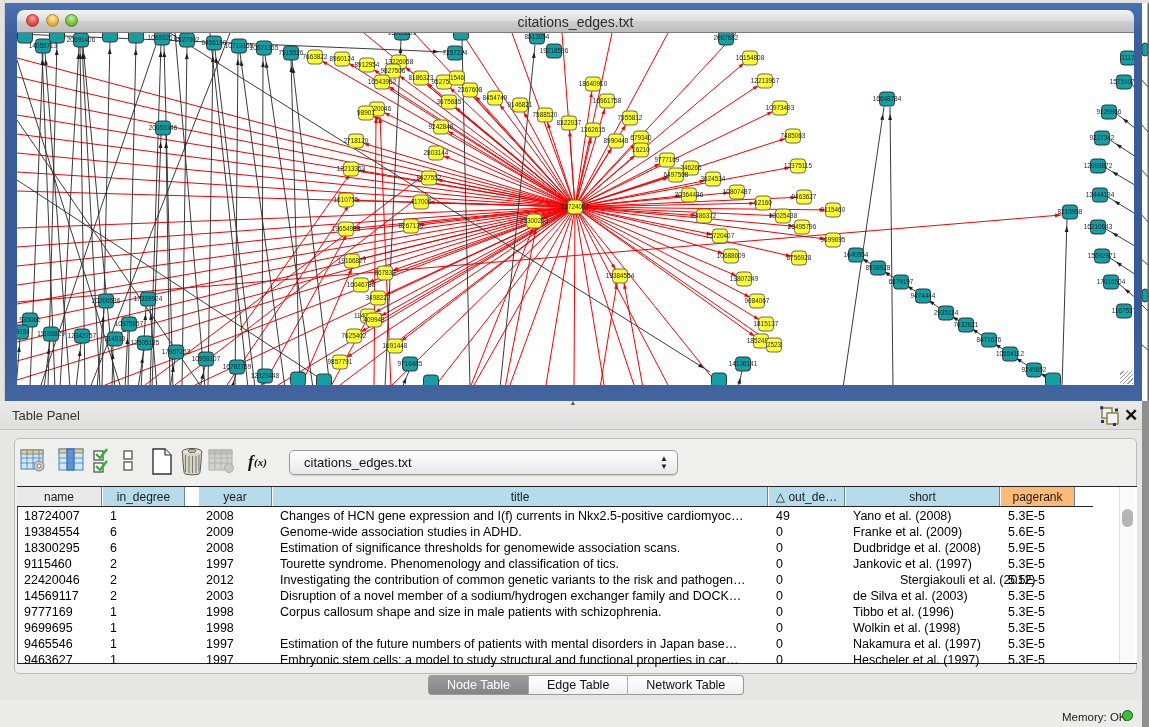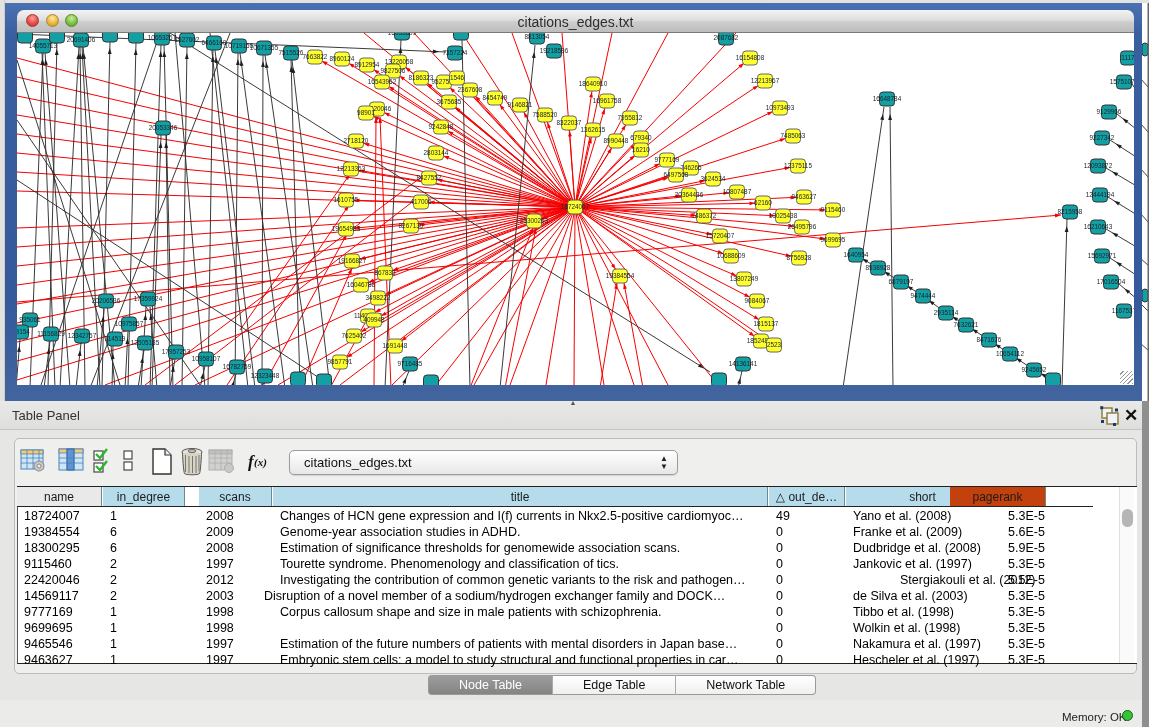--- a/index.html
+++ b/index.html
@@ -62,21 +62,21 @@
 #thead-line { position:absolute; left:17px; top:506px; width:1076px; height:1px; background:#222; }
 .trow { position:absolute; left:0; width:1149px; height:16px; }
 .cell { position:absolute; top:0; height:16px; font-size:12.5px; color:#000; line-height:16px;
   white-space:nowrap; overflow:hidden; }
 #vscroll { position:absolute; left:1119px; top:487px; width:15px; height:176px; background:#fafafa; border-left:1px solid #e0e0e0;}
 #vthumb { position:absolute; left:2px; top:22px; width:11px; height:18px; background:#b5b5b5; border-radius:6px; }
 
 
 #tabs { position:absolute; left:428px; top:675px; height:20px; }
 .tab { position:relative; float:left; height:20px; font-size:12.5px; line-height:19px;
-  padding:0 30px; background:linear-gradient(180deg,#fff,#f0f0f0); color:#111;
+  padding:0 18px; background:linear-gradient(180deg,#fff,#f0f0f0); color:#111;
   border-top:1px solid #9a9a9a; border-bottom:1px solid #9a9a9a; }
 .tab.first { border-radius:4px 0 0 4px; border-left:1px solid #9a9a9a; }
 .tab.last { border-radius:0 4px 4px 0; border-right:1px solid #9a9a9a; }
 .tab.sel { background:linear-gradient(180deg,#9d9d9d,#848484); color:#fff; }
 .tab + .tab { border-left:1px solid #aaa; }
 
 #status { position:absolute; left:0; top:700px; width:1149px; height:27px; background:#ebebe9; }
 #status .m { position:absolute; left:1062px; top:11px; font-size:11.5px; color:#222; }
 #mem-dot { position:absolute; left:1122px; top:10px; width:11px; height:11px; border-radius:50%;
   background:#35c435; border:1.5px solid #1c5c1c; }
@@ -792,42 +792,42 @@
     <div id="combo">
         <span class="ct">citations_edges.txt</span>
         <span class="arr">▲<br>▼</span>
       </div>
   </div>
 
   <div id="tbl"></div>
   <div id="thead">
       <div class="hcell" style="left:17px;width:85px;background:#e9e9e9">name</div>
       <div class="hcell" style="left:103px;width:82px;background:#b6dcec">in_degree</div>
-      <div class="hcell" style="left:199px;width:73px;background:#b6dcec">scans</div>
+      <div class="hcell" style="left:199px;width:73px;background:#b6dcec">year</div>
       <div class="hcell" style="left:273px;width:495px;background:#b6dcec">title</div>
       <div class="hcell" style="left:769px;width:76px;background:#b6dcec">△ out_de…</div>
       <div class="hcell" style="left:846px;width:154px;background:#b6dcec">short</div>
-      <div class="hcell" style="left:950px;width:96px;background:#c2410c">pagerank</div>
+      <div class="hcell" style="left:1001px;width:74px;background:#fdba74">pagerank</div>
     </div>
   <div id="thead-line"></div>
   <div style="position:absolute;left:17px;top:486px;width:1076px;height:1px;background:#222"></div>
 <div class="trow" style="top:508px">
       <div class="cell" style="left:24px;width:77px">18724007</div>
       <div class="cell" style="left:110px;width:87px">1</div>
       <div class="cell" style="left:206px;width:65px">2008</div>
       <div class="cell" style="left:280px;width:487px">Changes of HCN gene expression and I(f) currents in Nkx2.5‑positive cardiomyoc…</div>
       <div class="cell" style="left:776px;width:68px">49</div>
       <div class="cell" style="left:853px;width:146px">Yano et al. (2008)</div>
       <div class="cell" style="left:1008px;width:83px">5.3E‑5</div>
     </div>
 <div class="trow" style="top:524px">
       <div class="cell" style="left:24px;width:77px">19384554</div>
       <div class="cell" style="left:110px;width:87px">6</div>
       <div class="cell" style="left:206px;width:65px">2009</div>
-      <div class="cell" style="left:280px;width:487px">Genome‑year association studies in ADHD.</div>
+      <div class="cell" style="left:280px;width:487px">Genome‑wide association studies in ADHD.</div>
       <div class="cell" style="left:776px;width:68px">0</div>
       <div class="cell" style="left:853px;width:146px">Franke et al. (2009)</div>
       <div class="cell" style="left:1008px;width:83px">5.6E‑5</div>
     </div>
 <div class="trow" style="top:540px">
       <div class="cell" style="left:24px;width:77px">18300295</div>
       <div class="cell" style="left:110px;width:87px">6</div>
       <div class="cell" style="left:206px;width:65px">2008</div>
       <div class="cell" style="left:280px;width:487px">Estimation of significance thresholds for genomewide association scans.</div>
       <div class="cell" style="left:776px;width:68px">0</div>
@@ -849,32 +849,32 @@
       <div class="cell" style="left:206px;width:65px">2012</div>
       <div class="cell" style="left:280px;width:487px">Investigating the contribution of common genetic variants to the risk and pathogen…</div>
       <div class="cell" style="left:776px;width:68px">0</div>
       <div class="cell" style="left:900px;width:146px">Stergiakouli et al. (2012)</div>
       <div class="cell" style="left:1008px;width:83px">5.5E‑5</div>
     </div>
 <div class="trow" style="top:588px">
       <div class="cell" style="left:24px;width:77px">14569117</div>
       <div class="cell" style="left:110px;width:87px">2</div>
       <div class="cell" style="left:206px;width:65px">2003</div>
-      <div class="cell" style="left:264px;width:487px">Disruption of a novel member of a sodium/hydrogen exchanger family and DOCK…</div>
+      <div class="cell" style="left:280px;width:487px">Disruption of a novel member of a sodium/hydrogen exchanger family and DOCK…</div>
       <div class="cell" style="left:776px;width:68px">0</div>
       <div class="cell" style="left:853px;width:146px">de Silva et al. (2003)</div>
       <div class="cell" style="left:1008px;width:83px">5.3E‑5</div>
     </div>
 <div class="trow" style="top:604px">
       <div class="cell" style="left:24px;width:77px">9777169</div>
       <div class="cell" style="left:110px;width:87px">1</div>
       <div class="cell" style="left:206px;width:65px">1998</div>
       <div class="cell" style="left:280px;width:487px">Corpus callosum shape and size in male patients with schizophrenia.</div>
       <div class="cell" style="left:776px;width:68px">0</div>
-      <div class="cell" style="left:853px;width:146px">Tibbo et al. (1998)</div>
+      <div class="cell" style="left:853px;width:146px">Tibbo et al. (1996)</div>
       <div class="cell" style="left:1008px;width:83px">5.3E‑5</div>
     </div>
 <div class="trow" style="top:620px">
       <div class="cell" style="left:24px;width:77px">9699695</div>
       <div class="cell" style="left:110px;width:87px">1</div>
       <div class="cell" style="left:206px;width:65px">1998</div>
       <div class="cell" style="left:776px;width:68px">0</div>
       <div class="cell" style="left:853px;width:146px">Wolkin et al. (1998)</div>
       <div class="cell" style="left:1008px;width:83px">5.3E‑5</div>
     </div>

